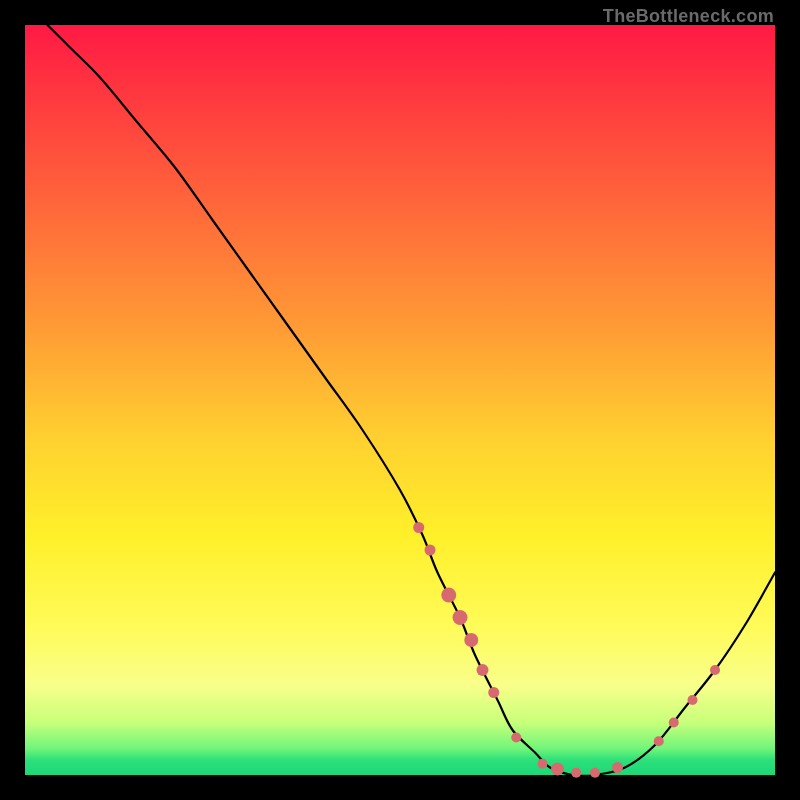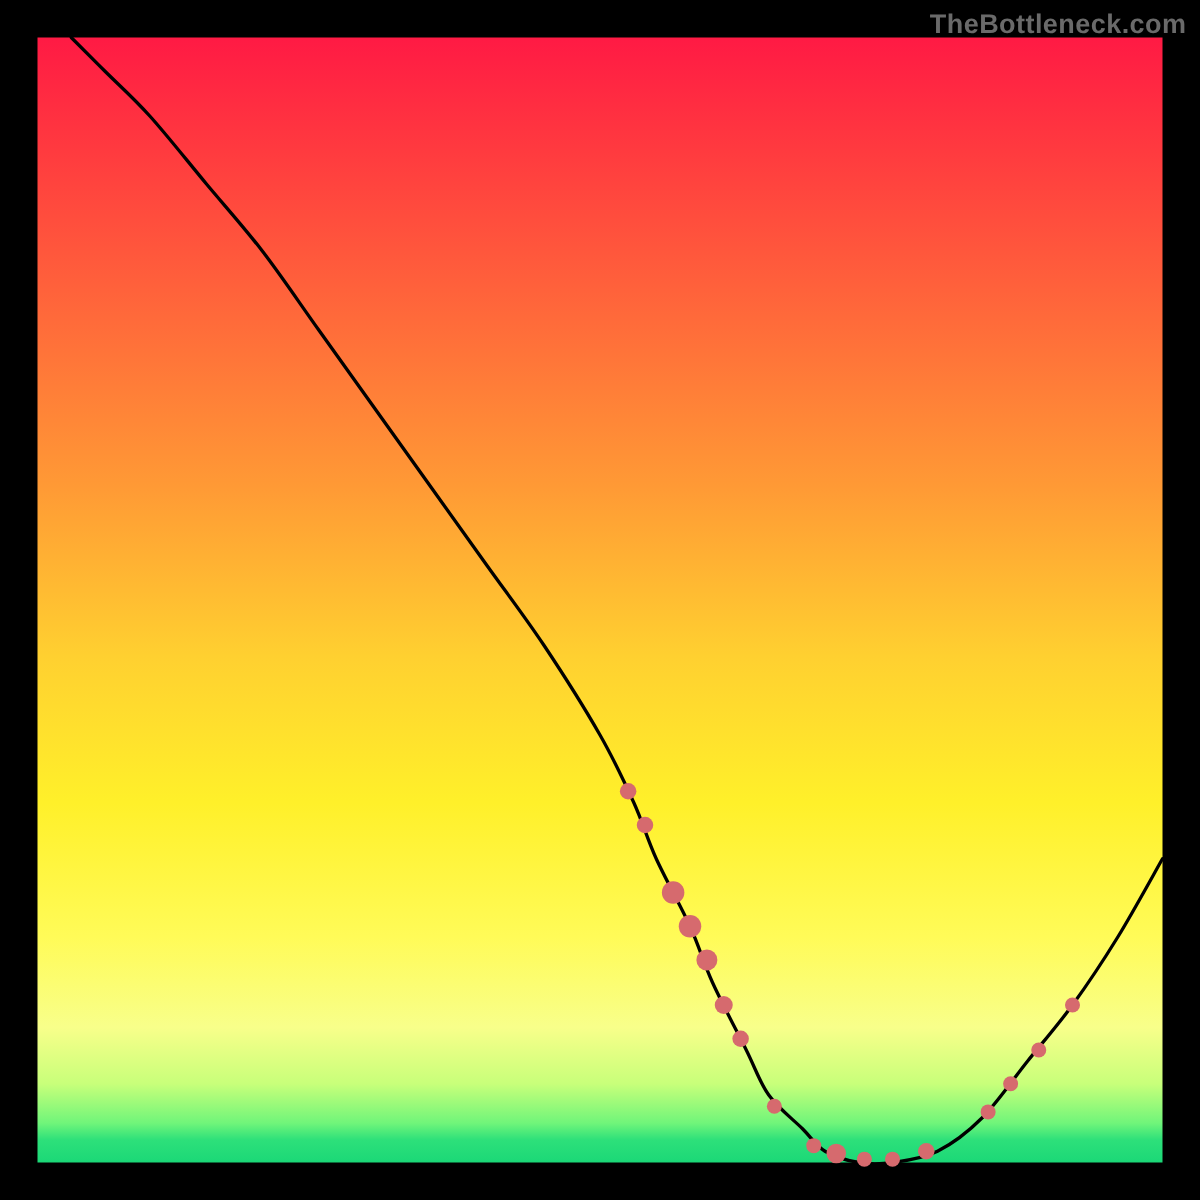--- a/index.html
+++ b/index.html
@@ -31,21 +31,21 @@
       #fffb58 80%,
       #f8ff8a 88%,
       #c8ff7a 93%,
       #70f57a 96.5%,
       #2de07a 98%,
       #1bd877 100%
     );
   }
   .watermark {
     position: absolute;
-    right: 9px;
+    right: 26px;
     top: 6px;
     color: #6a6a6a;
     font: 600 18px Arial, Helvetica, sans-serif;
     letter-spacing: 0.3px;
     text-align: right;
   }
   svg.curve {
     position: absolute;
     left: 0; top: 0; width: 100%; height: 100%;
     overflow: visible;

